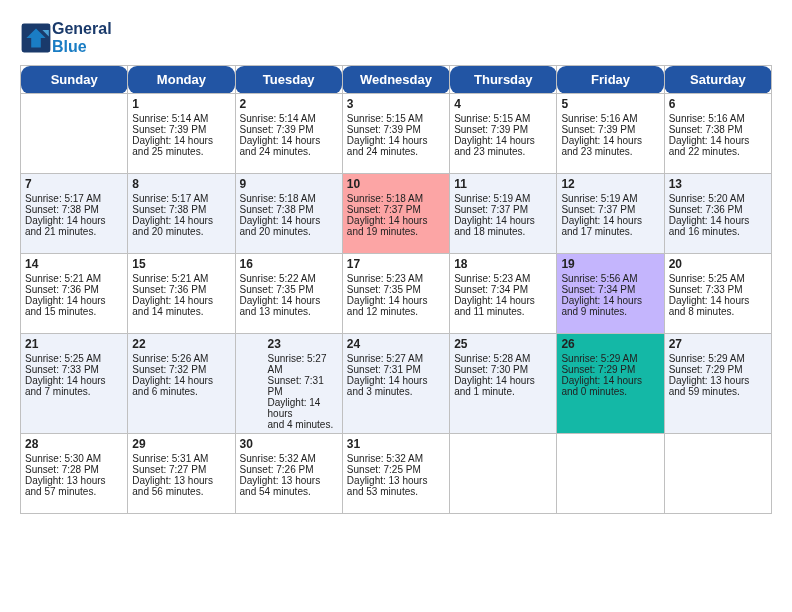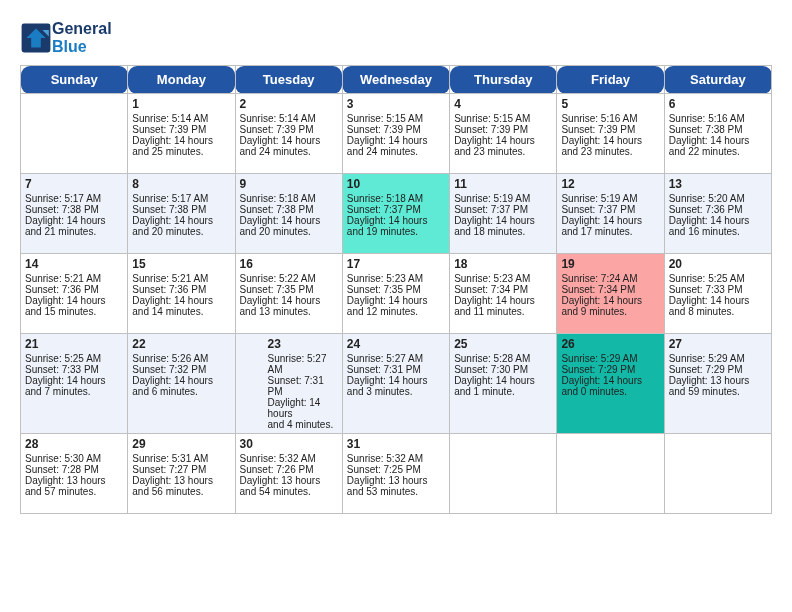--- a/index.html
+++ b/index.html
@@ -170,21 +170,21 @@
           <div>Daylight: 14 hours</div>
           <div>and 20 minutes.</div>
         </td>
         <td style="background: rgb(238, 242, 250);">
           <span class="day-num">9</span>
           <div>Sunrise: 5:18 AM</div>
           <div>Sunset: 7:38 PM</div>
           <div>Daylight: 14 hours</div>
           <div>and 20 minutes.</div>
         </td>
-        <td style="background: #5eead4;">
+        <td style="background: #fca5a5;">
           <span class="day-num">10</span>
           <div>Sunrise: 5:18 AM</div>
           <div>Sunset: 7:37 PM</div>
           <div>Daylight: 14 hours</div>
           <div>and 19 minutes.</div>
         </td>
         <td style="background: rgb(238, 242, 250);">
           <span class="day-num">11</span>
           <div>Sunrise: 5:19 AM</div>
           <div>Sunset: 7:37 PM</div>
@@ -235,23 +235,23 @@
           <div>Daylight: 14 hours</div>
           <div>and 12 minutes.</div>
         </td>
         <td style="background: rgb(255, 255, 255);">
           <span class="day-num">18</span>
           <div>Sunrise: 5:23 AM</div>
           <div>Sunset: 7:34 PM</div>
           <div>Daylight: 14 hours</div>
           <div>and 11 minutes.</div>
         </td>
-        <td style="background: #fca5a5;">
+        <td style="background: #c4b5fd;">
           <span class="day-num">19</span>
-          <div>Sunrise: 7:24 AM</div>
+          <div>Sunrise: 5:56 AM</div>
           <div>Sunset: 7:34 PM</div>
           <div>Daylight: 14 hours</div>
           <div>and 9 minutes.</div>
         </td>
         <td style="background: rgb(255, 255, 255);">
           <span class="day-num">20</span>
           <div>Sunrise: 5:25 AM</div>
           <div>Sunset: 7:33 PM</div>
           <div>Daylight: 14 hours</div>
           <div>and 8 minutes.</div>

